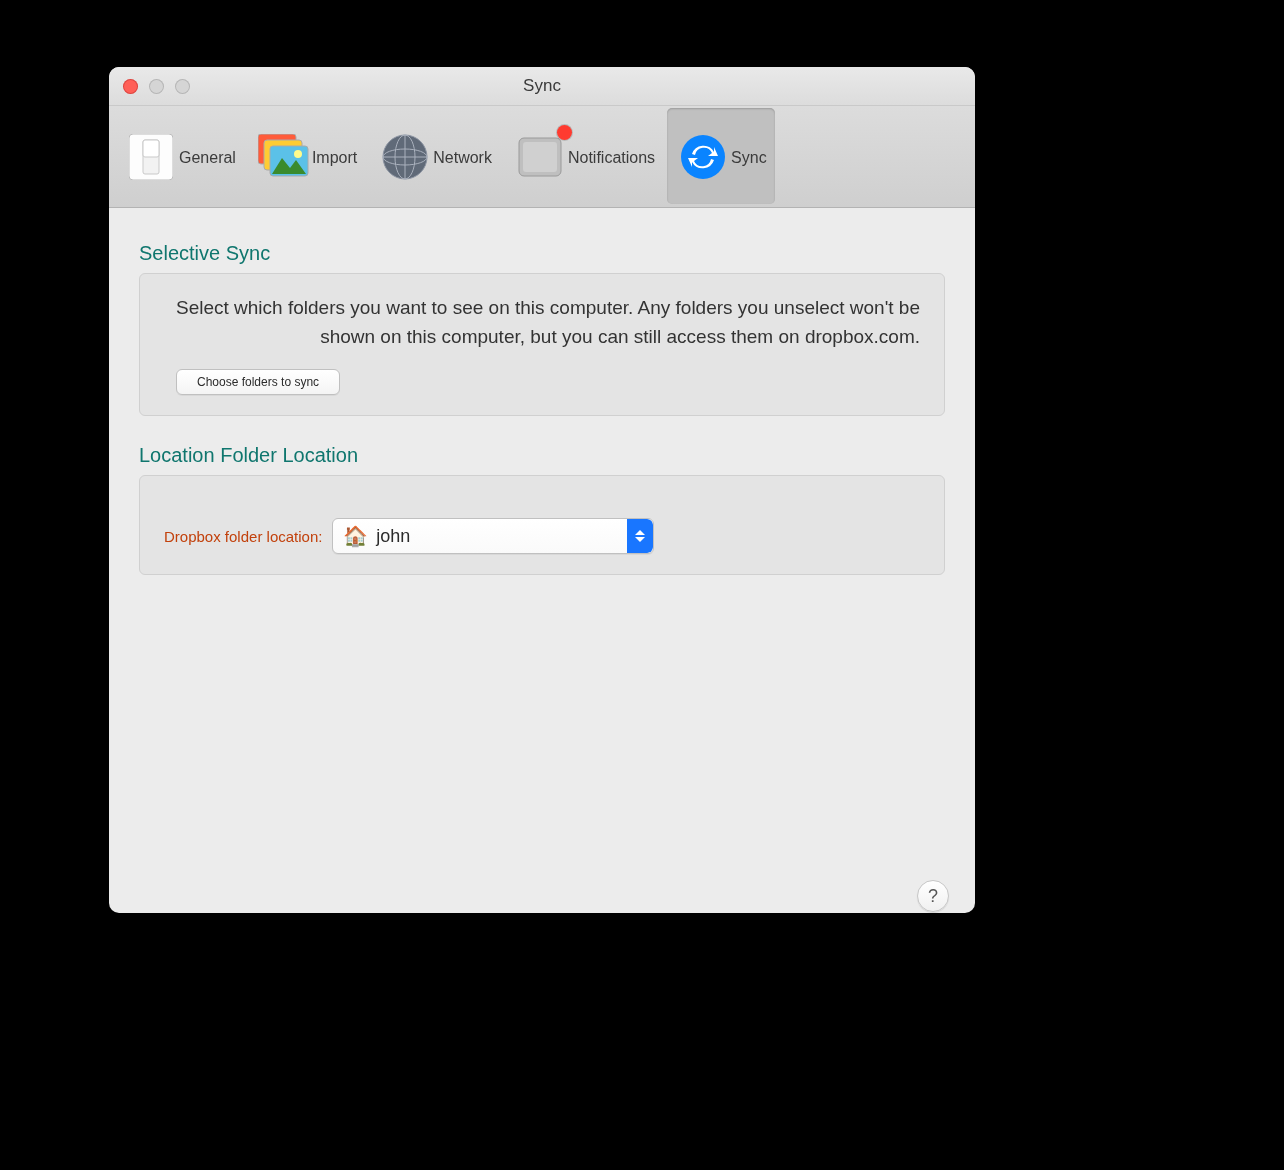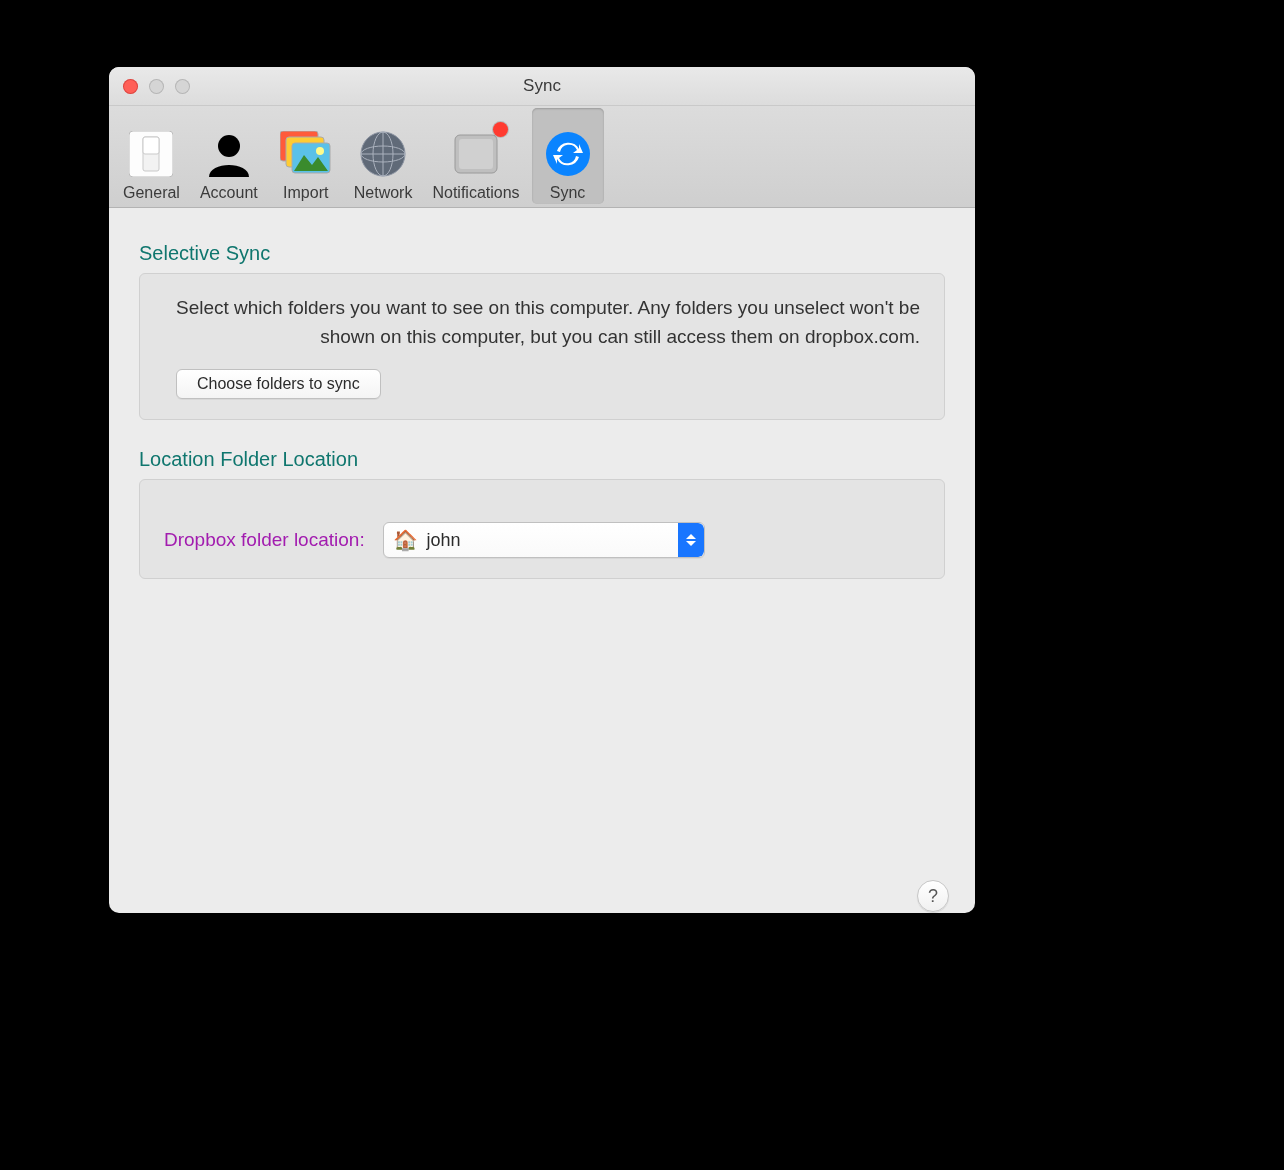--- a/index.html
+++ b/index.html
@@ -62,21 +62,21 @@
     height: 98px;
     background: linear-gradient(to bottom, #dcdcdc, #cfcfcf);
     border-bottom: 1px solid #b3b3b3;
     display: flex;
     align-items: flex-end;
     padding-left: 6px;
     padding-bottom: 3px;
   }
   .toolbar-item {
     display: flex;
-    flex-direction: column;
+    flex-direction: row;
     align-items: center;
     justify-content: flex-end;
     height: 90px;
     padding: 4px 8px 2px 8px;
     border-radius: 5px;
     margin-right: 4px;
   }
   .toolbar-item.selected {
     background: #c0c0c0;
     box-shadow: inset 0 1px 2px rgba(0,0,0,0.2);
@@ -114,27 +114,27 @@
     margin-bottom: 28px;
   }
   .panel p {
     margin: 0 0 18px 0;
     font-size: 19px;
     color: #333;
     line-height: 1.5;
     text-align: right;
   }
   .panel .inline-label {
-    font-size: 19px;
-    color: #a21caf;
-    margin-right: 18px;
+    font-size: 15px;
+    color: #c2410c;
+    margin-right: 10px;
   }
   .mac-button {
     display: inline-block;
-    font-size: 16px;
+    font-size: 12px;
     color: #2b2b2b;
     background: linear-gradient(to bottom, #ffffff, #f4f4f4);
     border: 1px solid #c0c0c0;
     border-radius: 6px;
     padding: 5px 20px;
     box-shadow: 0 1px 0 rgba(0,0,0,0.05);
     cursor: default;
   }
   .location-row {
     display: flex;
@@ -229,29 +229,20 @@
       <div class="icon-wrap">
         <svg width="44" height="46" viewBox="0 0 44 46">
           <rect x="0" y="0" width="44" height="46" rx="4" fill="#fdfdfd" stroke="#bdbdbd"></rect>
           <rect x="14" y="6" width="16" height="34" rx="2" fill="#f2f2f2" stroke="#c9c9c9"></rect>
           <rect x="14" y="6" width="16" height="17" rx="2" fill="#ffffff" stroke="#c9c9c9"></rect>
         </svg>
       </div>
       <div class="label">General</div>
     </div>
 
-    <div class="toolbar-item">
-      <div class="icon-wrap">
-        <svg width="46" height="46" viewBox="0 0 46 46">
-          <circle cx="23" cy="15" r="11" fill="#000"></circle>
-          <path d="M3 46 C3 30 43 30 43 46 Z" fill="#000"></path>
-        </svg>
-      </div>
-      <div class="label">Account</div>
-    </div>
 
     <div class="toolbar-item">
       <div class="icon-wrap">
         <svg width="52" height="46" viewBox="0 0 52 46">
           <rect x="0" y="0" width="38" height="30" rx="3" fill="#ff5b3a" stroke="#aaa"></rect>
           <rect x="6" y="6" width="38" height="30" rx="3" fill="#ffcc33" stroke="#aaa"></rect>
           <rect x="12" y="12" width="38" height="30" rx="3" fill="#5bc1e8" stroke="#aaa"></rect>
           <path d="M14 40 L24 24 L32 34 L38 26 L48 40 Z" fill="#3a8b2d"></path>
           <circle cx="40" cy="20" r="4" fill="#fffb8c"></circle>
         </svg>

